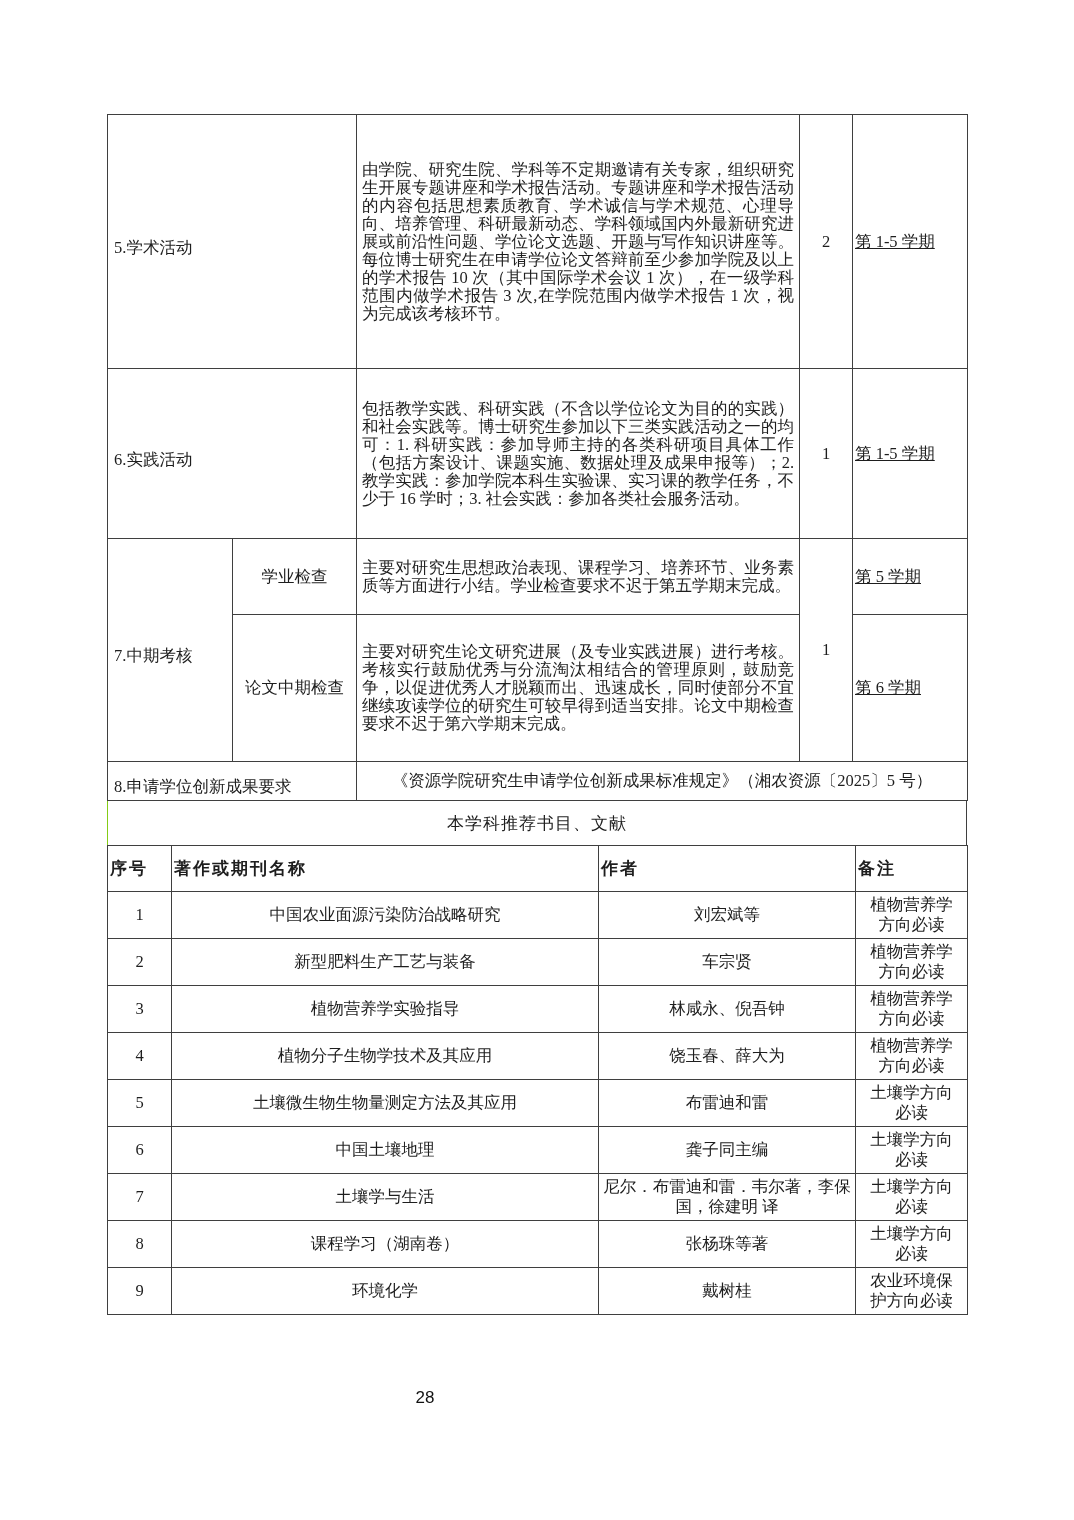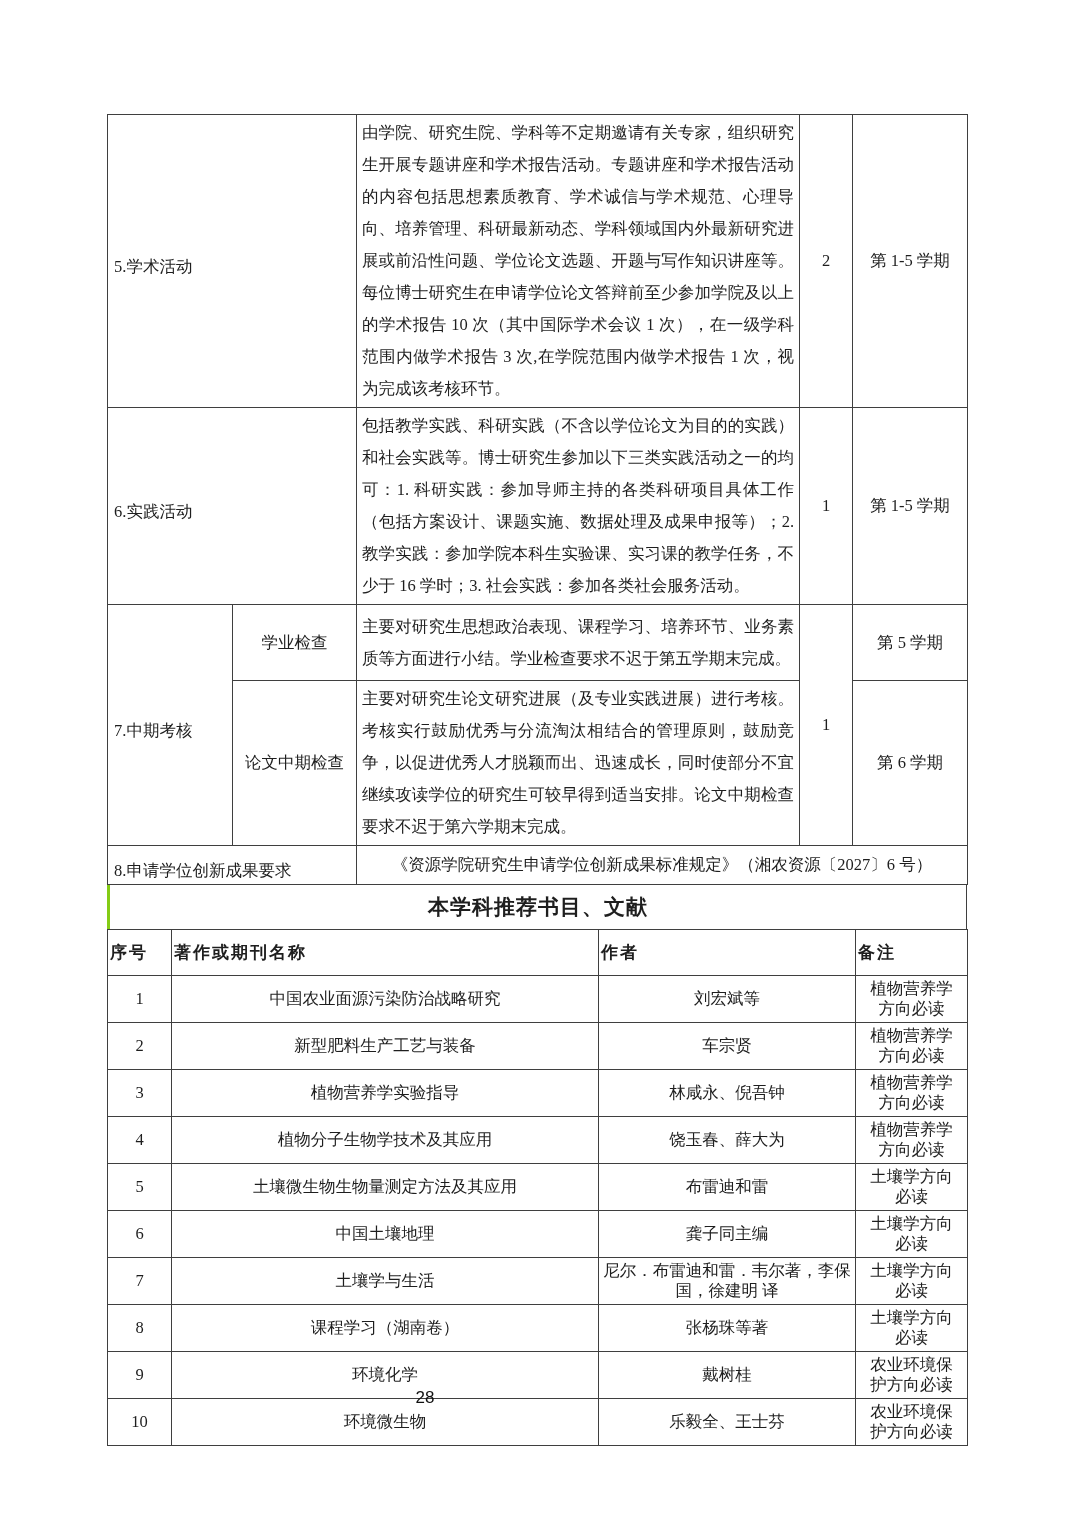--- a/index.html
+++ b/index.html
@@ -15,32 +15,32 @@
   table { border-collapse: collapse; table-layout: fixed; width: 860px; }
   td, th { border: 1px solid #3f3f3f; vertical-align: middle; font-weight: normal; }
 
   
   .tbl-a td { font-size: 16.5px; }
   .tbl-a .lbl { text-align: left; padding: 14px 4px 2px 6px; }
   .tbl-a .sub { text-align: center; padding: 20px 12px; line-height: 24px; }
   .tbl-a .cnt {
     text-align: justify;
     padding: 2px 5px;
-    line-height: 32px;
+    line-height: 18px;
   }
   .tbl-a .ctr { text-align: center; }
-  .tbl-a .sem { text-align: center; white-space: nowrap; padding: 18px 2px; }
+  .tbl-a .sem { white-space: nowrap; padding: 18px 2px; text-decoration: underline; }
   .tbl-a .innov { text-align: center; padding: 2px 4px; white-space: nowrap; overflow: hidden; }
 
   
   .title-bar {
     width: 860px; height: 44px;
-    border-left: 3px solid #84cc16; border-right: 1px solid #3f3f3f;
+    border-left: 1px solid #84cc16; border-right: 1px solid #3f3f3f;
     display: flex; align-items: center; justify-content: center;
-    font-size: 21px; font-weight: bold; letter-spacing: 1px;
+    font-size: 17px; font-weight: normal; letter-spacing: 1px;
   }
 
   
   .tbl-c th {
     font-weight: bold; font-size: 17px; letter-spacing: 2px;
     text-align: left; padding: 2px;
   }
   .tbl-c td { font-size: 16.5px; text-align: center; padding: 2px 4px; line-height: 20px; }
   .tbl-c td.note { padding: 2px 8px; }
 
@@ -84,21 +84,21 @@
       <td rowspan="2" class="ctr">1</td>
       <td class="sem">第 5 学期</td>
     </tr>
     <tr style="height:147px">
       <td class="sub">论文中期检查</td>
       <td class="cnt">主要对研究生论文研究进展（及专业实践进展）进行考核。考核实行鼓励优秀与分流淘汰相结合的管理原则，鼓励竞争，以促进优秀人才脱颖而出、迅速成长，同时使部分不宜继续攻读学位的研究生可较早得到适当安排。论文中期检查要求不迟于第六学期末完成。</td>
       <td class="sem">第 6 学期</td>
     </tr>
     <tr style="height:30px">
       <td colspan="2" class="lbl">8.申请学位创新成果要求</td>
-      <td colspan="3" class="innov">《资源学院研究生申请学位创新成果标准规定》（湘农资源〔2027〕6 号）</td>
+      <td colspan="3" class="innov">《资源学院研究生申请学位创新成果标准规定》（湘农资源〔2025〕5 号）</td>
     </tr>
   </tbody>
     </table>
 
   <div class="title-bar">本学科推荐书目、文献</div>
 
   <table class="tbl-c">
     <colgroup>
       <col style="width:64px">
         <col style="width:427px">
@@ -159,23 +159,17 @@
       <td>课程学习（湖南卷）</td>
       <td>张杨珠等著</td>
       <td class="note">土壤学方向必读</td>
     </tr>
     <tr style="height:47px">
       <td>9</td>
       <td>环境化学</td>
       <td>戴树桂</td>
       <td class="note">农业环境保护方向必读</td>
     </tr>
-    <tr style="height:47px">
-      <td>10</td>
-      <td>环境微生物</td>
-      <td>乐毅全、王士芬</td>
-      <td class="note">农业环境保护方向必读</td>
-    </tr>
   </tbody>
     </table>
 </div>
 
 <div class="page-num">28</div>
 
 </body></html>

